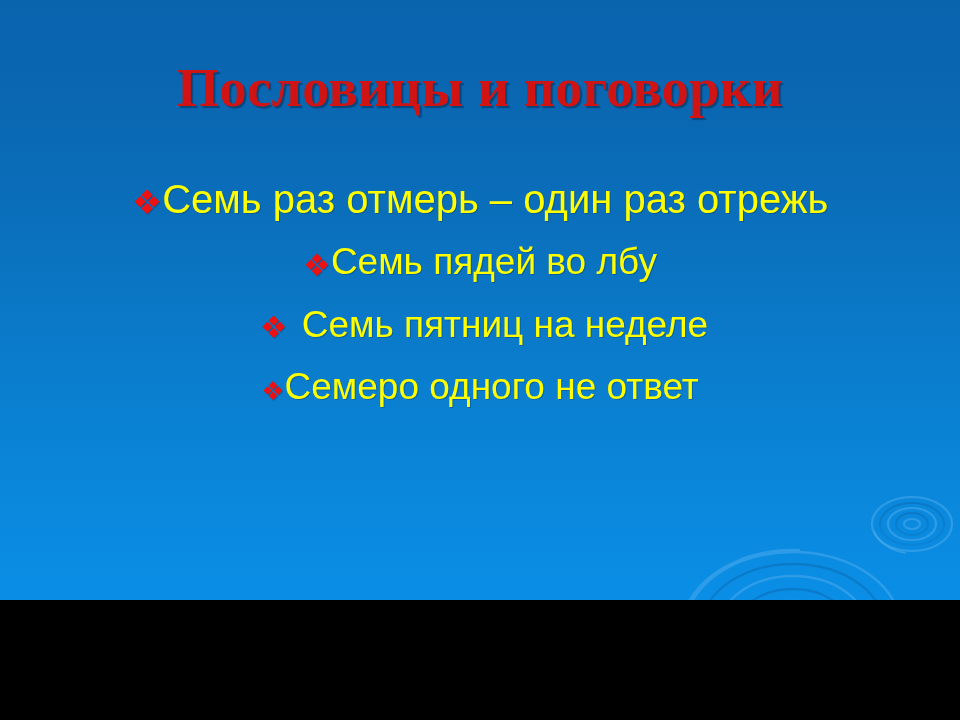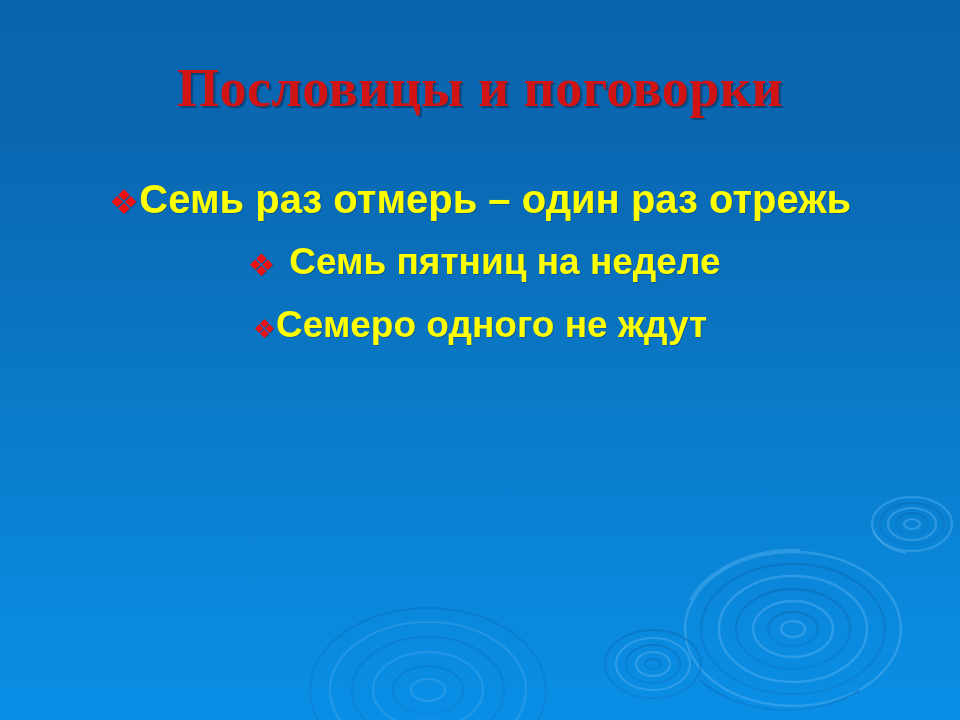--- a/index.html
+++ b/index.html
@@ -4,21 +4,21 @@
 <title>Пословицы и поговорки</title>
 <style>
   html, body {
     margin: 0;
     padding: 0;
     background: #000;
   }
   #slide {
     position: relative;
     width: 960px;
-    height: 720px;
+    height: 600px;
     overflow: hidden;
     
     background: linear-gradient(to bottom,
         #0a63ad 0%,
         #0a67b2 18%,
         #0a6eba 34%,
         #0a78c6 52%,
         #0a82d4 72%,
         #0a8adf 88%,
         #0a8ee6 100%);
@@ -60,21 +60,21 @@
     width: 960px;
     margin: 0;
     padding: 0;
     list-style: none;
     text-align: center;
   }
   #list li {
     display: block;
     text-align: center;
     white-space: nowrap;
-    font-weight: bold;
+    font-weight: normal;
     color: #ffff00;
     line-height: 59px;
     text-shadow: 1px 1px 0 rgba(0, 40, 80, 0.30);
   }
   #list li .bullet {
     color: #ee1111;
     display: inline-block;
     vertical-align: -0.04em;
     text-shadow: 1px 1px 0 rgba(0, 40, 80, 0.30);
   }
@@ -149,21 +149,24 @@
       <ellipse cx="428" cy="690" rx="17" ry="11" stroke="url(#rippleLight)"></ellipse>
     </g>
   </svg>
 
   <div id="title">Пословицы и поговорки</div>
 
   <ul id="list">
     <li class="l0">
       <span class="bullet">❖</span><span class="txt">Семь раз отмерь – один раз отрежь</span>
     </li>
+    <li class="l2">
+      <span class="bullet">❖</span><span class="txt">Семь пядей во лбу</span>
+    </li>
     <li class="l3">
       <span class="bullet">❖</span><span class="txt">Семь пятниц на неделе</span>
     </li>
     <li class="l4">
-      <span class="bullet">❖</span><span class="txt">Семеро одного не ждут</span>
+      <span class="bullet">❖</span><span class="txt">Семеро одного не ответ</span>
     </li>
   </ul>
 
 </div>
 
 </body></html>

